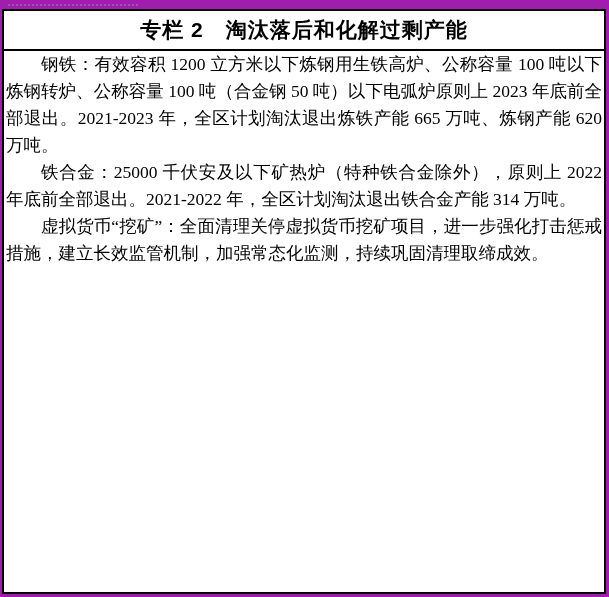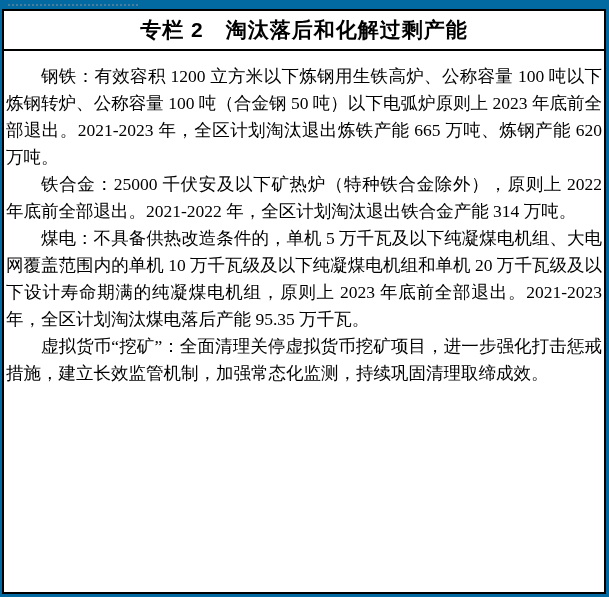--- a/index.html
+++ b/index.html
@@ -7,21 +7,21 @@
     padding: 0;
     background: #ffffff;
     width: 609px;
     height: 597px;
     overflow: hidden;
   }
   .page {
     position: relative;
     width: 609px;
     height: 597px;
-    background: #0369a1;
+    background: #a21caf;
     font-family: "Liberation Serif", "DejaVu Serif", serif;
     color: #000000;
   }
   
   .remnant {
     position: absolute;
     top: 0;
     left: 8px;
     width: 130px;
     height: 4px;
@@ -45,21 +45,21 @@
     justify-content: center;
     border-bottom: 2px solid #000000;
     font-family: "Liberation Sans", "DejaVu Sans", sans-serif;
     font-weight: bold;
     font-size: 21px;
     letter-spacing: 1px;
     color: #000000;
     white-space: pre;
   }
   .panel-body {
-    padding: 12px 2px;
+    padding: 0 2px;
     font-size: 17.5px;
     line-height: 27px;
     text-align: justify;
     text-justify: inter-ideograph;
     color: #000000;
   }
   .panel-body p {
     margin: 0;
     padding: 0;
     text-indent: 2em;
@@ -70,18 +70,17 @@
 
 <div class="page">
 
   <div class="remnant"></div>
 
   <div class="panel">
     <div class="panel-title">专栏 2　淘汰落后和化解过剩产能</div>
     <div class="panel-body">
         <p>钢铁：有效容积 1200 立方米以下炼钢用生铁高炉、公称容量 100 吨以下炼钢转炉、公称容量 100 吨（合金钢 50 吨）以下电弧炉原则上 2023 年底前全部退出。2021-2023 年，全区计划淘汰退出炼铁产能 665 万吨、炼钢产能 620 万吨。</p>
         <p>铁合金：25000 千伏安及以下矿热炉（特种铁合金除外），原则上 2022 年底前全部退出。2021-2022 年，全区计划淘汰退出铁合金产能 314 万吨。</p>
-        <p>煤电：不具备供热改造条件的，单机 5 万千瓦及以下纯凝煤电机组、大电网覆盖范围内的单机 10 万千瓦级及以下纯凝煤电机组和单机 20 万千瓦级及以下设计寿命期满的纯凝煤电机组，原则上 2023 年底前全部退出。2021-2023 年，全区计划淘汰煤电落后产能 95.35 万千瓦。</p>
         <p>虚拟货币“挖矿”：全面清理关停虚拟货币挖矿项目，进一步强化打击惩戒措施，建立长效监管机制，加强常态化监测，持续巩固清理取缔成效。</p>
       </div>
   </div>
 
 </div>
 
 </body></html>

